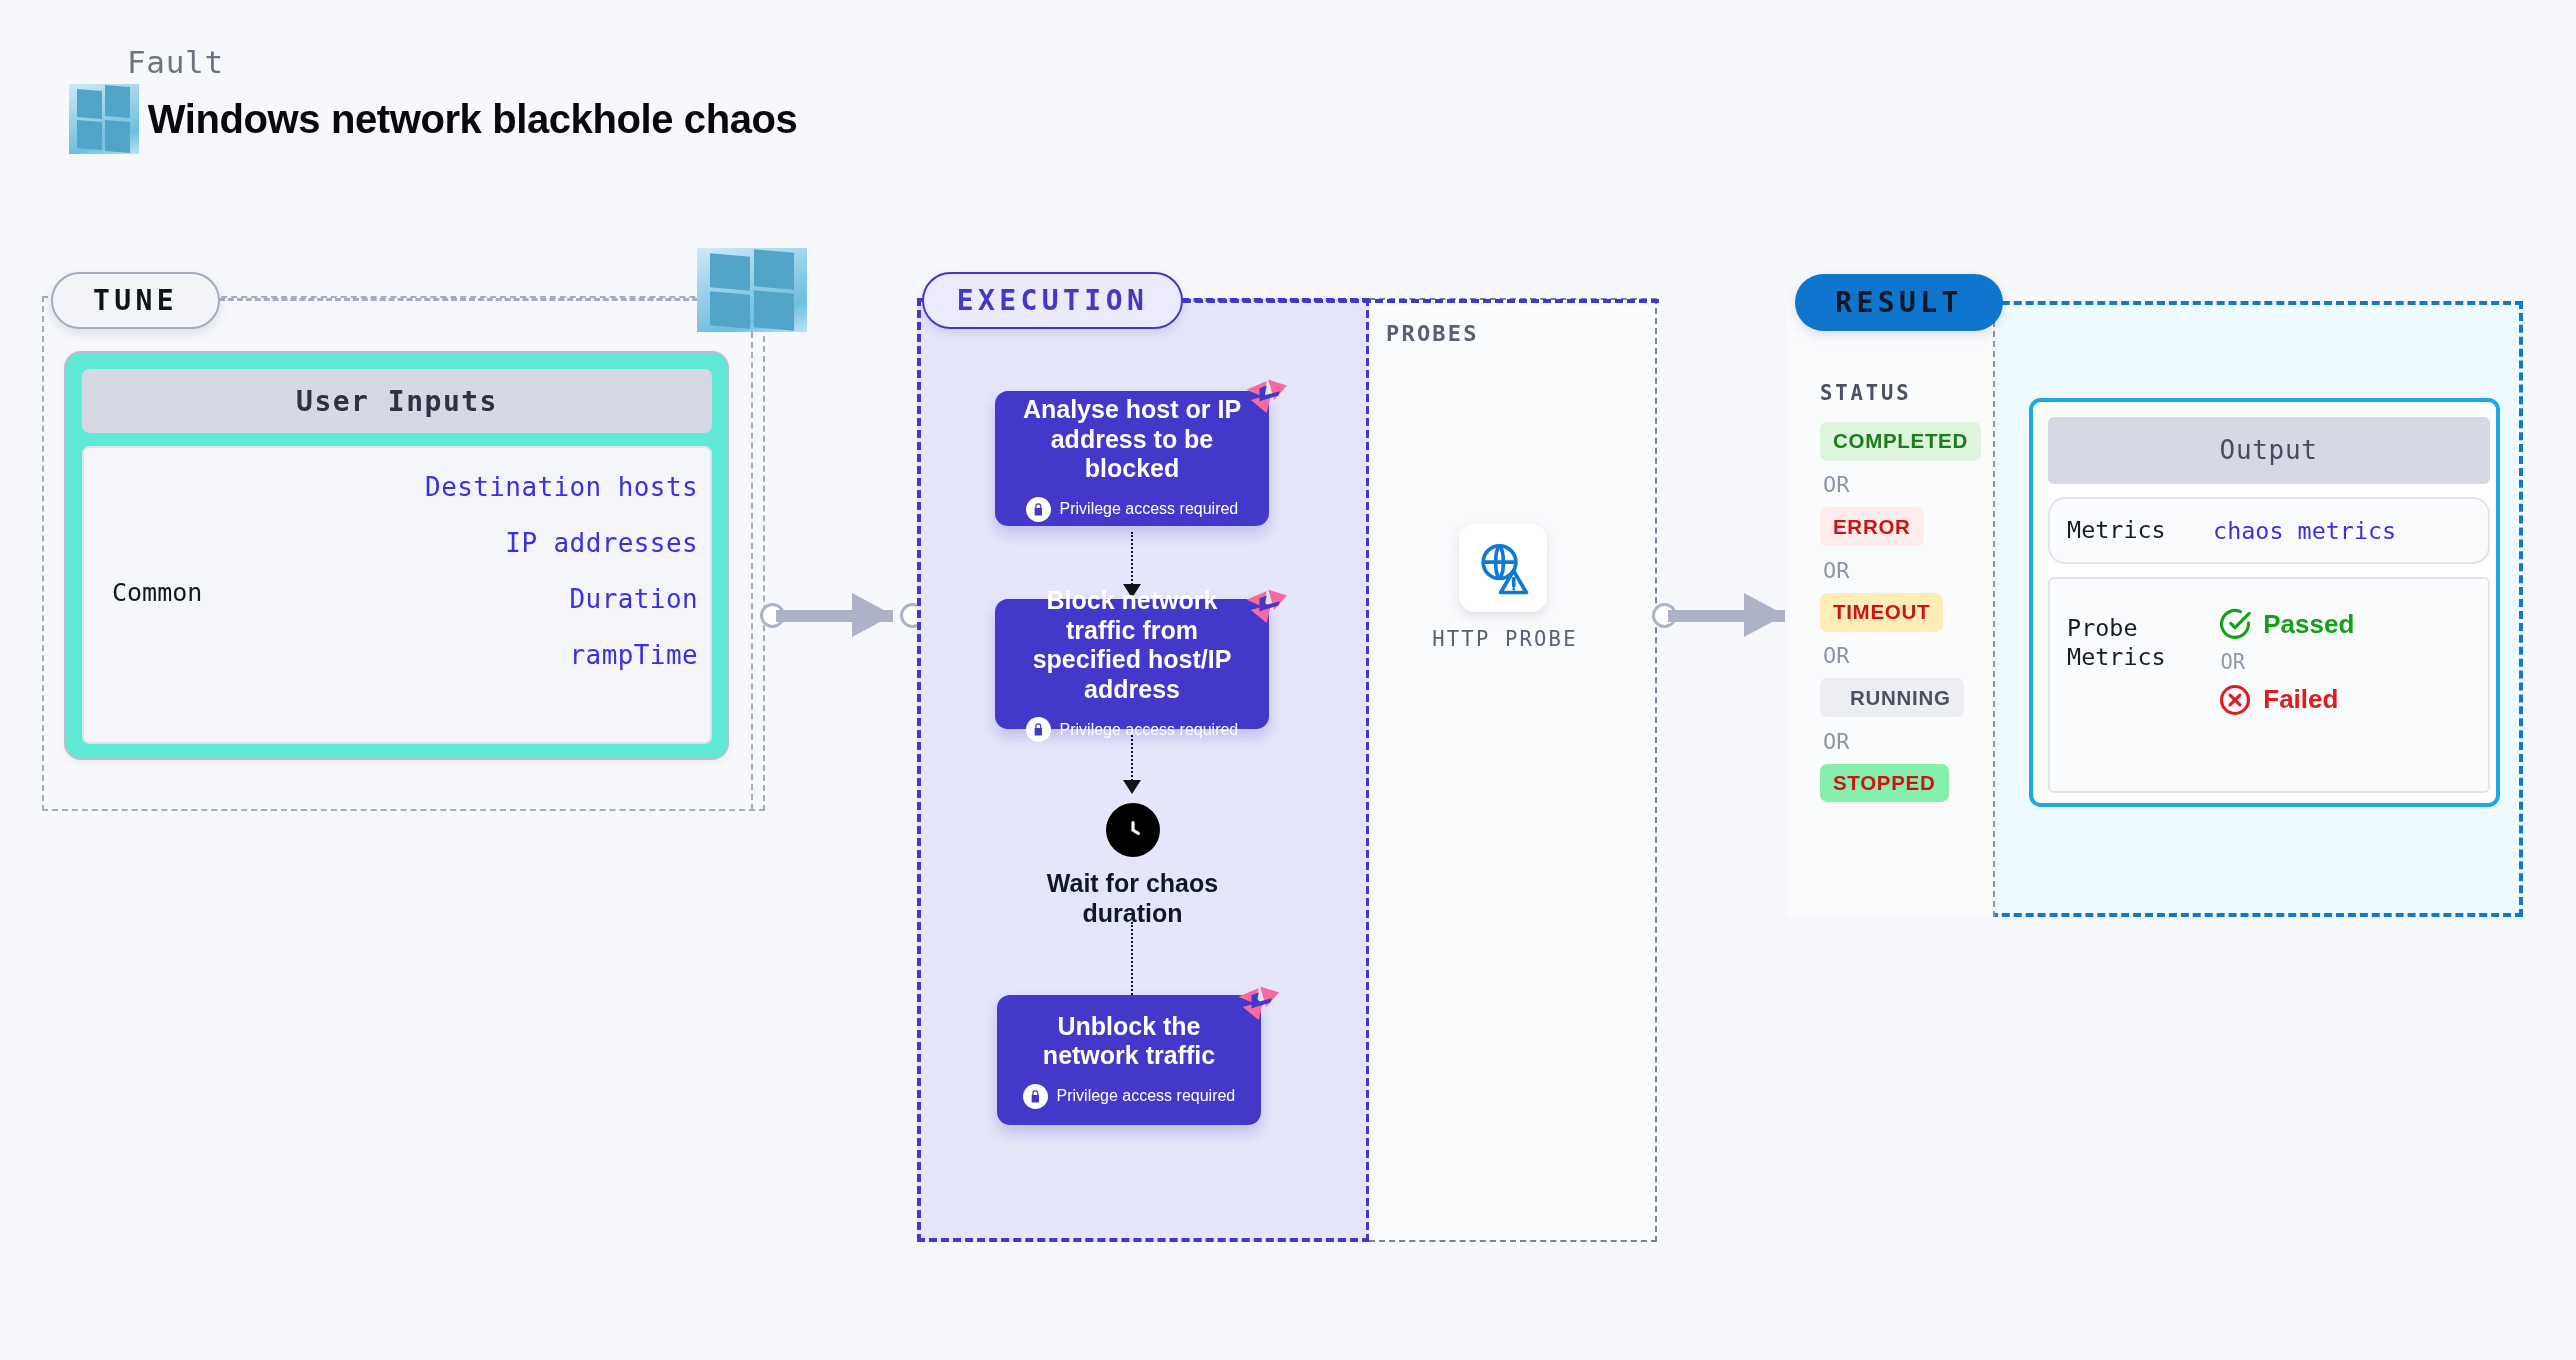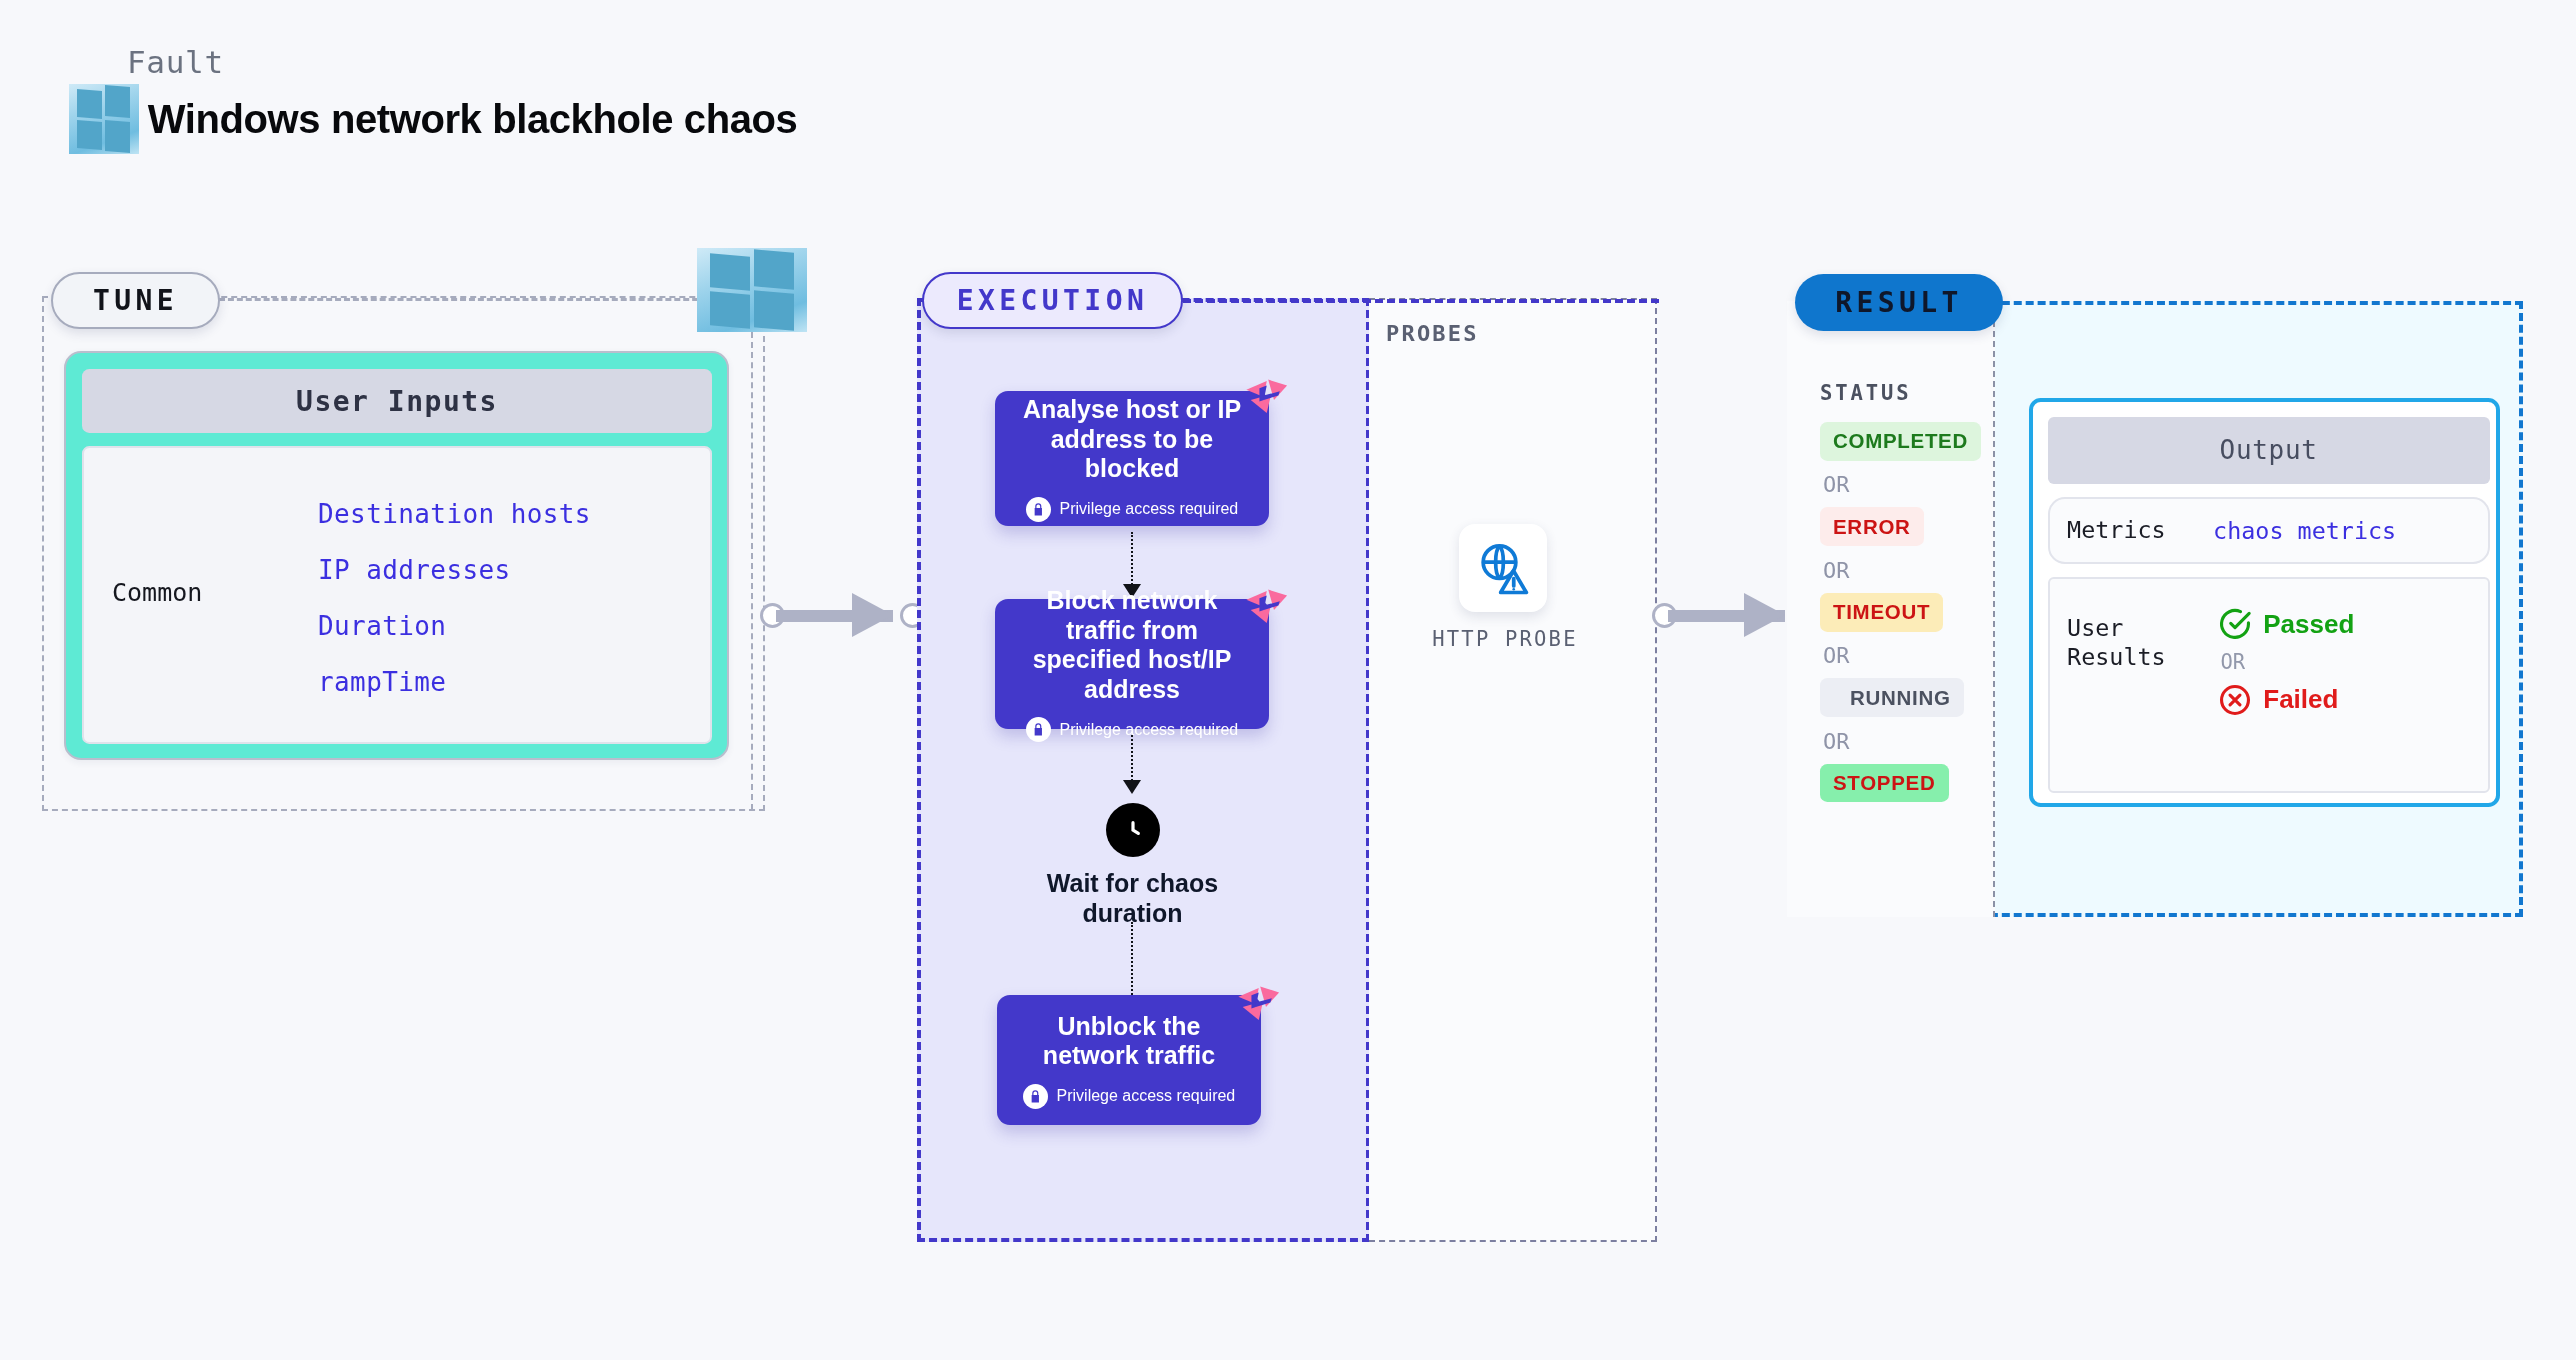--- a/index.html
+++ b/index.html
@@ -72,21 +72,21 @@
     font-weight: bold; color: #2e3244; letter-spacing: 1.5px;
   }
   #userinputs-body {
     position: absolute; left: 16px; top: 93px; width: 630px; height: 298px;
     background: #f4f5f9; border: 2.2px solid #dfe2eb; border-radius: 7.3px;
   }
   #common-label {
     position: absolute; left: 28px; top: 130px;
     font-family: "DejaVu Sans Mono", monospace; font-size: 25px; color: #15171f;
   }
-  #inputs-list { position: absolute; left: 234px; top: 38px; width: 380px; }
+  #inputs-list { position: absolute; left: 234px; top: 11px; width: 380px; text-align: right; }
   .input-item {
     font-family: "DejaVu Sans Mono", monospace; font-size: 26px;
     color: #3b2fe0; height: 56px; line-height: 56px; letter-spacing: 0.4px;
   }
 
   
   #exec-box { left: 917px; top: 298px; width: 453px; height: 944px;
     border: 4.4px dashed #4338ca; background: #e6e6fb; }
   #exec-pill { left: 922px; top: 272px; width: 261px; height: 57px;
     background: #eceafd; border: 2.9px solid #4338ca; color: #4338ca; font-size: 28px; }
@@ -403,21 +403,21 @@
 
   <div id="output-card">
     <div id="output-header">Output</div>
 
     <div id="metrics-row">
       <span class="row-key" style="margin-left:17.5px;width:146px;">Metrics</span>
       <span class="row-val-mono">chaos metrics</span>
     </div>
 
     <div id="proberes-row">
-      <span class="row-key" style="position:absolute;left:17.5px;top:35px;width:131px;">User Results</span>
+      <span class="row-key" style="position:absolute;left:17.5px;top:35px;width:131px;">Probe Metrics</span>
       <div style="position:absolute;left:168px;top:28px;">
         <div class="pr-status">
           <svg viewBox="0 0 24 24" fill="none" stroke="#13a213" stroke-width="2.2" stroke-linecap="round" stroke-linejoin="round">
             <path d="M21.5 11.2V12a9.5 9.5 0 1 1-5.6-8.7"></path>
             <path d="M22 4.5 12 14.6l-3-3"></path>
           </svg>
           <span class="pr-text" style="color:#13a213;">Passed</span>
         </div>
         <div class="pr-or">OR</div>
         <div class="pr-status">

